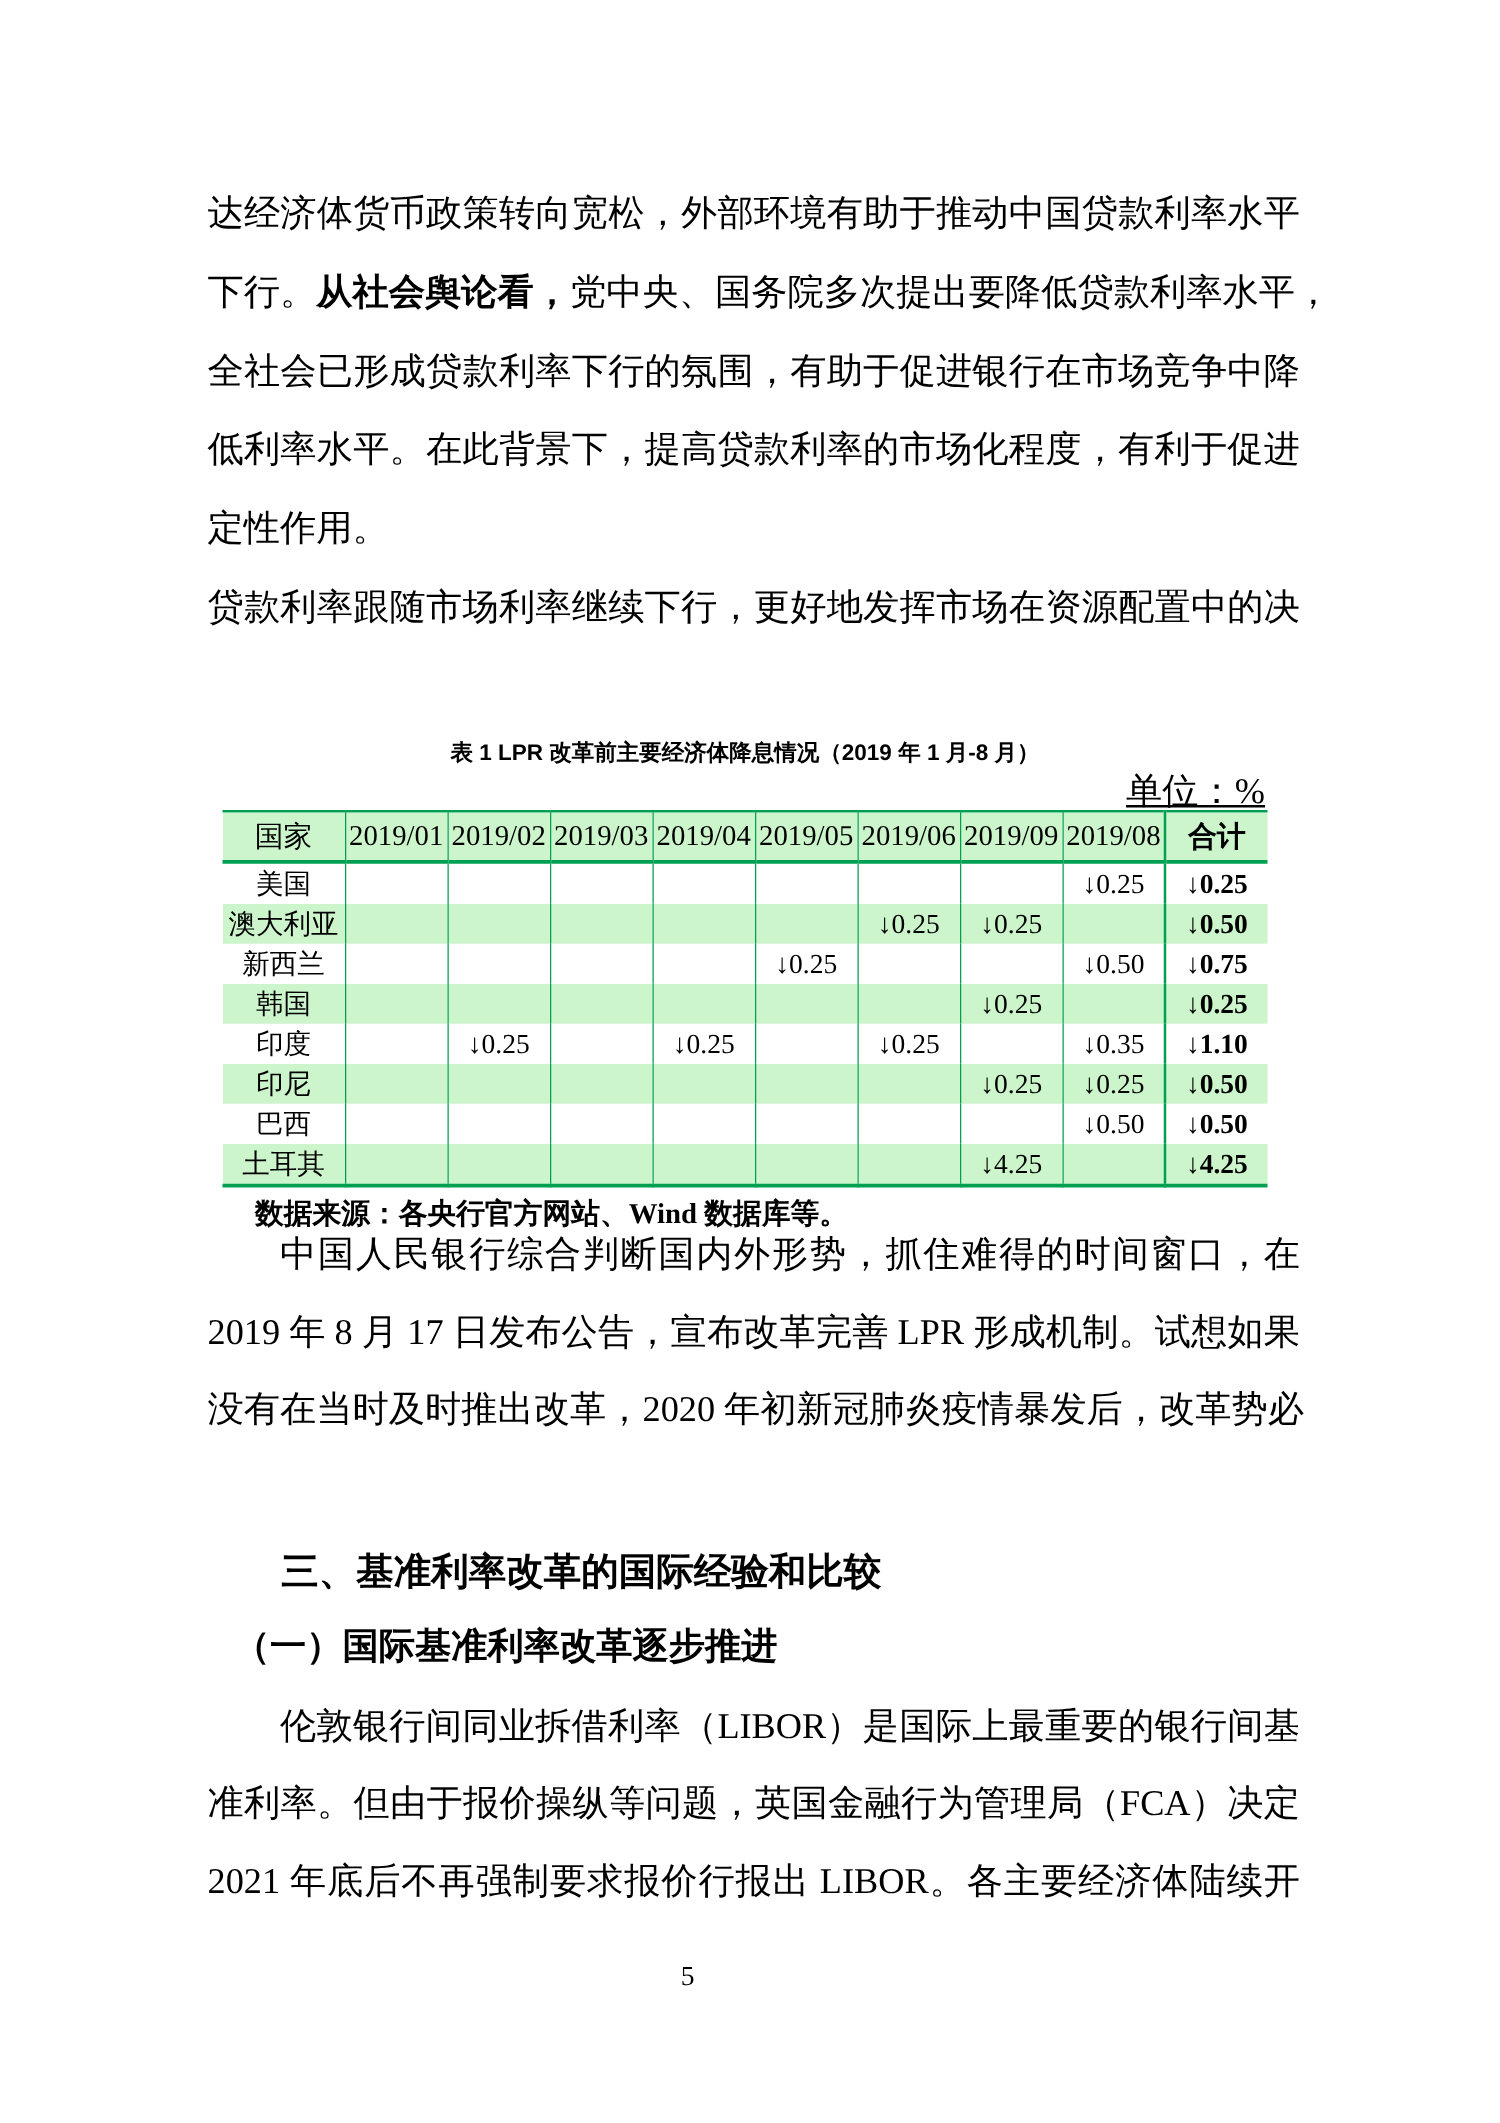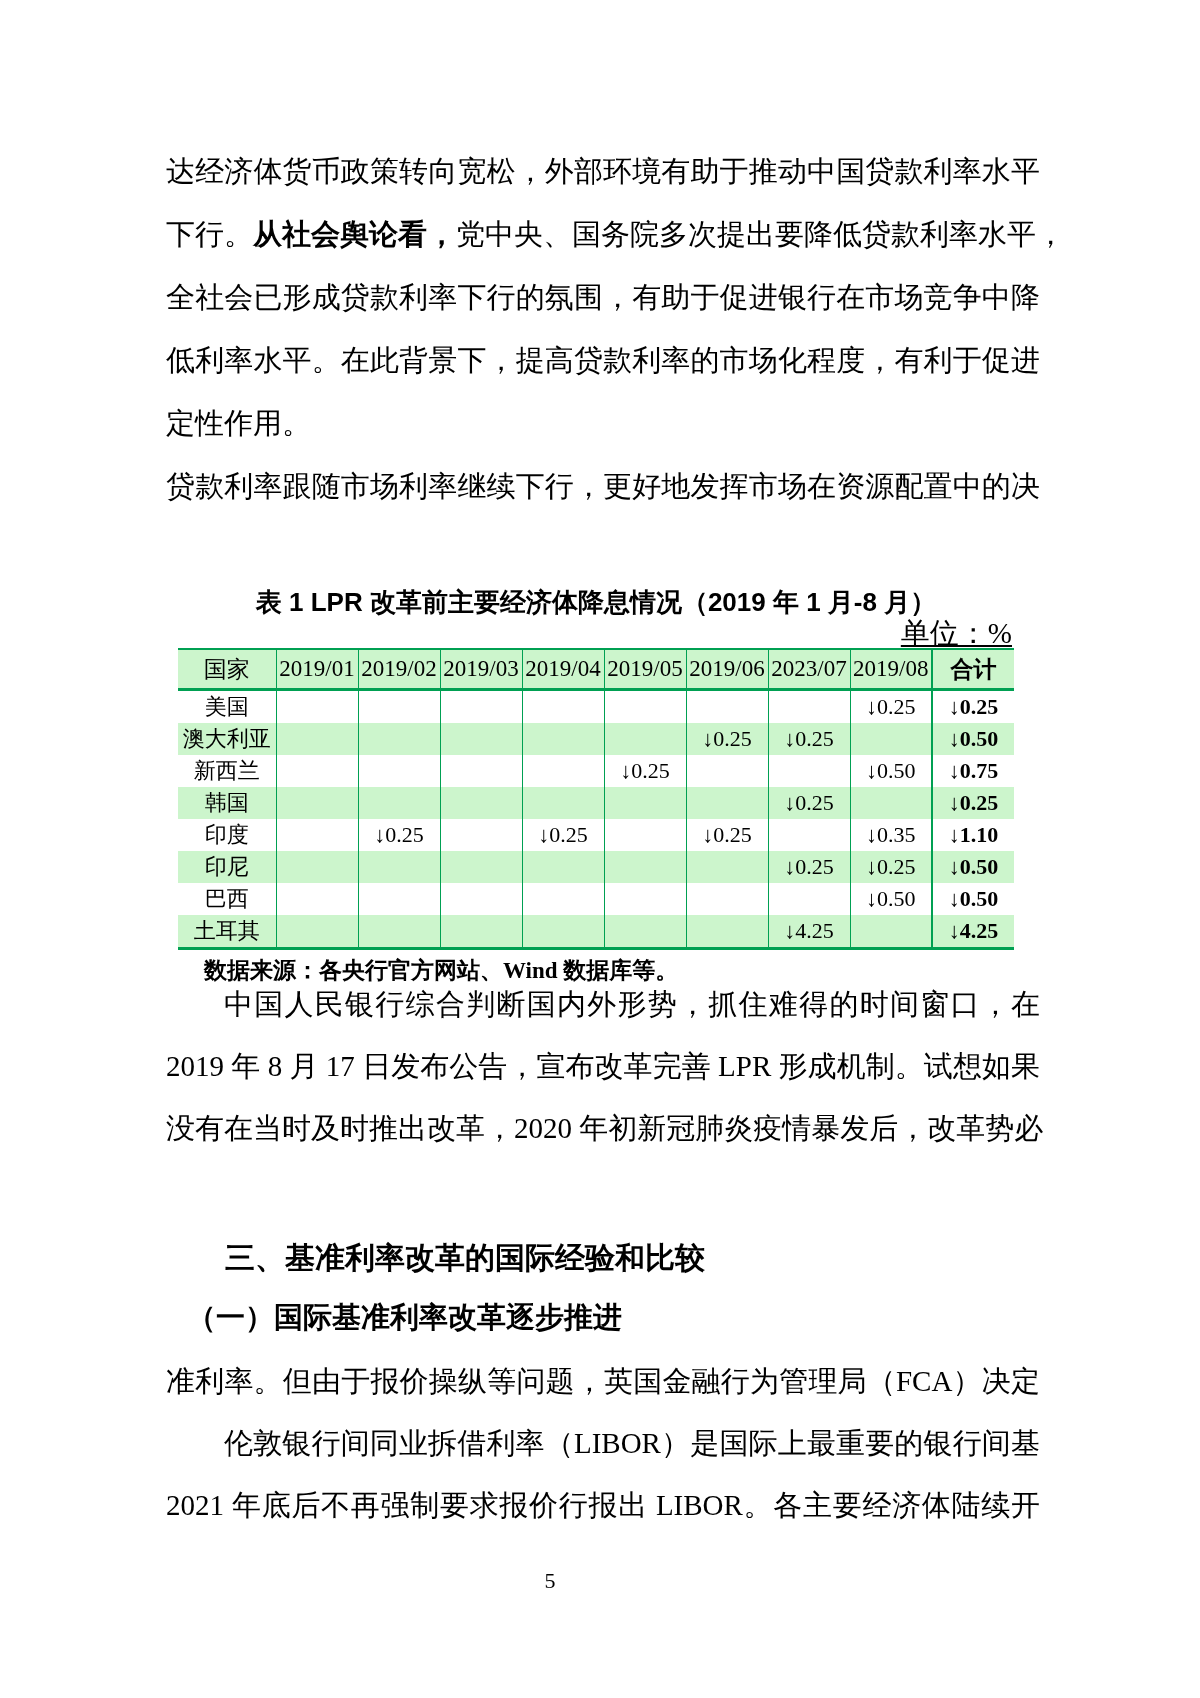--- a/index.html
+++ b/index.html
@@ -26,21 +26,21 @@
   .para .line.indent{padding-left:58px;}
   .run-bold{font-weight:bold;font-family:"Liberation Sans","DejaVu Sans",sans-serif;}
 
   .p1{top:140px;}
   .p2{top:973px;}
   .p3{top:1350px;}
 
   
   .table-block{position:absolute;left:178px;top:584px;width:836px;}
   .tbl-title{
-    text-align:center;font-size:26px;font-weight:bold;height:36px;line-height:36px;
+    text-align:center;font-size:18px;font-weight:bold;height:36px;line-height:36px;
     font-family:"Liberation Sans","DejaVu Sans",sans-serif;
   }
   .unit{text-align:right;font-size:29px;height:26px;line-height:26px;padding-right:2px;text-decoration:underline;}
   table.rate-table{
     border-collapse:collapse;table-layout:fixed;width:836px;margin-top:2px;
     border-top:2px solid var(--tbl-border);
     border-bottom:3px solid var(--tbl-border);
   }
   .rate-table th{
     height:38px;font-size:23px;font-weight:normal;text-align:center;
@@ -104,21 +104,21 @@
         </colgroup>
         <thead>
           <tr>
             <th>国家</th>
             <th>2019/01</th>
             <th>2019/02</th>
             <th>2019/03</th>
             <th>2019/04</th>
             <th>2019/05</th>
             <th>2019/06</th>
-            <th>2023/07</th>
+            <th>2019/09</th>
             <th>2019/08</th>
             <th>合计</th>
           </tr>
         </thead>
         <tbody>
           <tr class="">
             <td>美国</td>
             <td></td>
             <td></td>
             <td></td>
@@ -221,20 +221,20 @@
   <div class="para p2">
       <div class="line indent"><span class="run">中国人民银行综合判断国内外形势，抓住难得的时间窗口，在</span></div>
       <div class="line"><span class="run">2019 年 8 月 17 日发布公告，宣布改革完善 LPR 形成机制。试想如果</span></div>
       <div class="line"><span class="run">没有在当时及时推出改革，2020 年初新冠肺炎疫情暴发后，改革势必</span></div>
     </div>
 
   <div class="h1">三、基准利率改革的国际经验和比较</div>
   <div class="h2">（一）国际基准利率改革逐步推进</div>
 
   <div class="para p3">
+      <div class="line indent"><span class="run">伦敦银行间同业拆借利率（LIBOR）是国际上最重要的银行间基</span></div>
       <div class="line"><span class="run">准利率。但由于报价操纵等问题，英国金融行为管理局（FCA）决定</span></div>
-      <div class="line indent"><span class="run">伦敦银行间同业拆借利率（LIBOR）是国际上最重要的银行间基</span></div>
       <div class="line"><span class="run">2021 年底后不再强制要求报价行报出 LIBOR。各主要经济体陆续开</span></div>
     </div>
 
   <div class="pageno">5</div>
 
 </div>
 
 </body></html>

